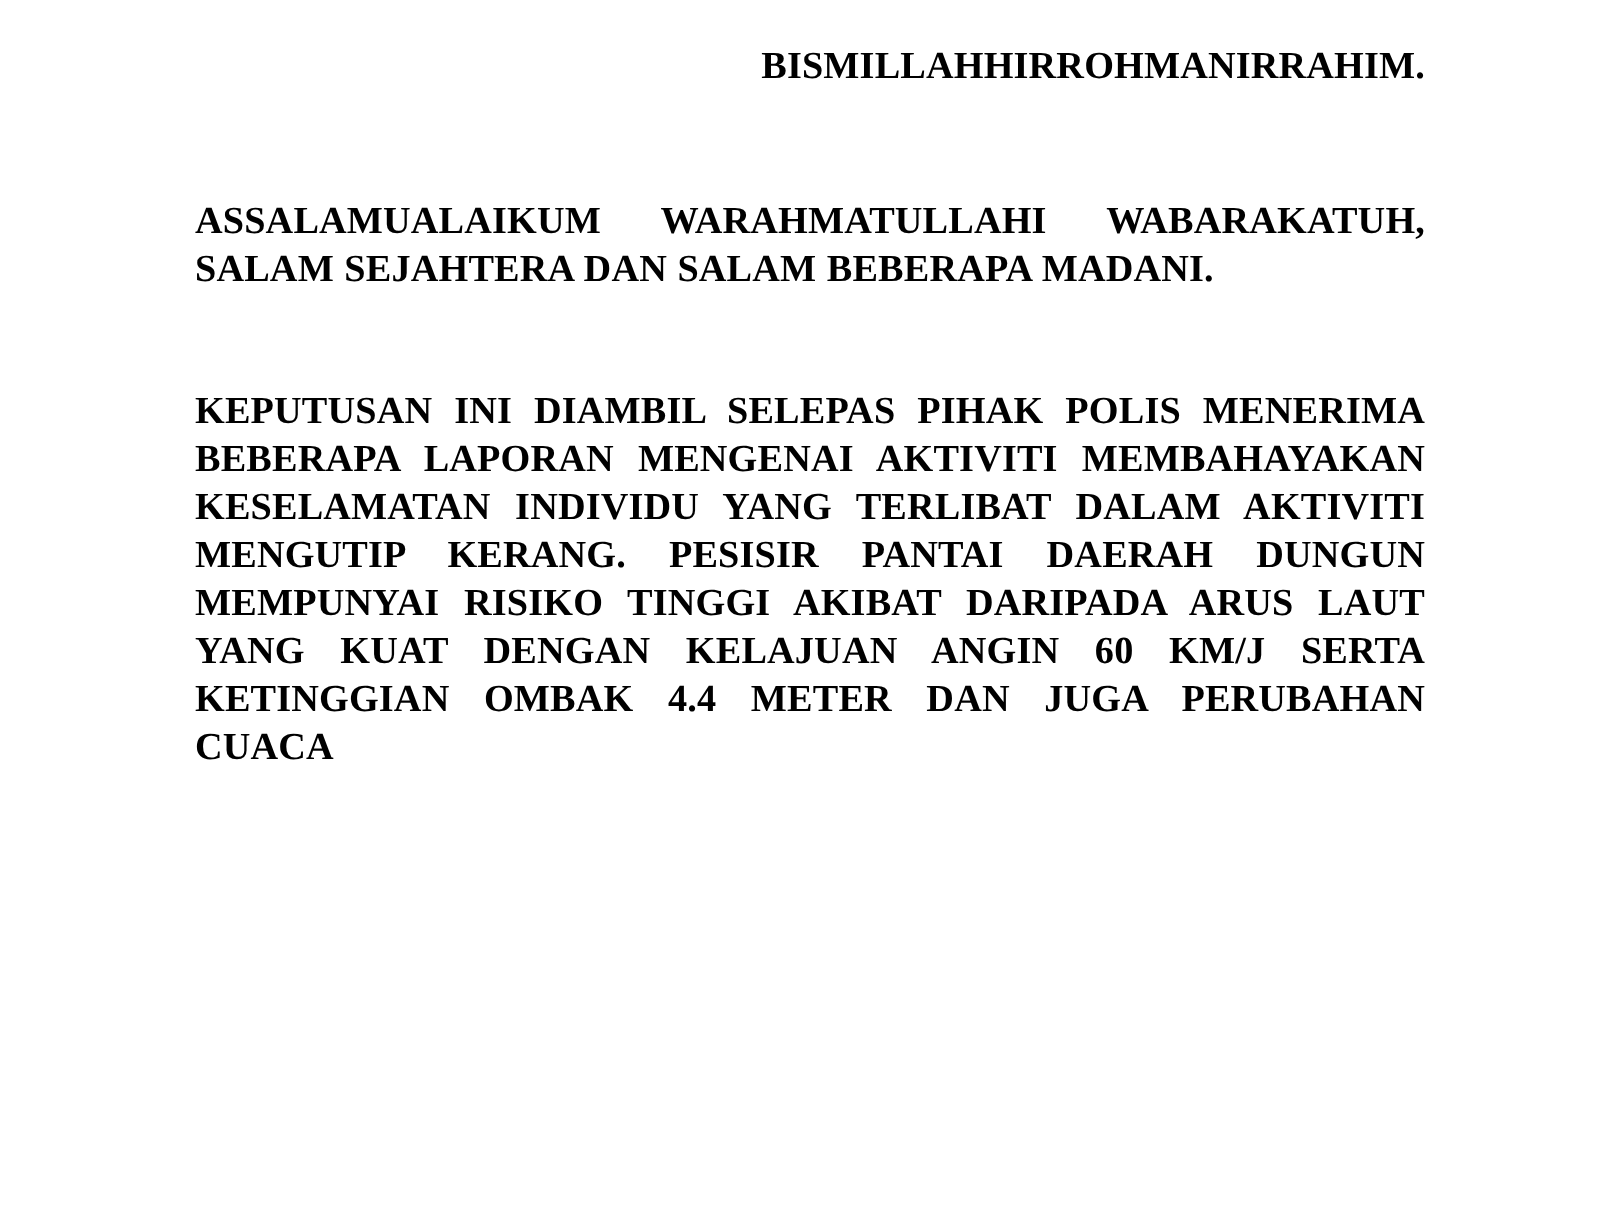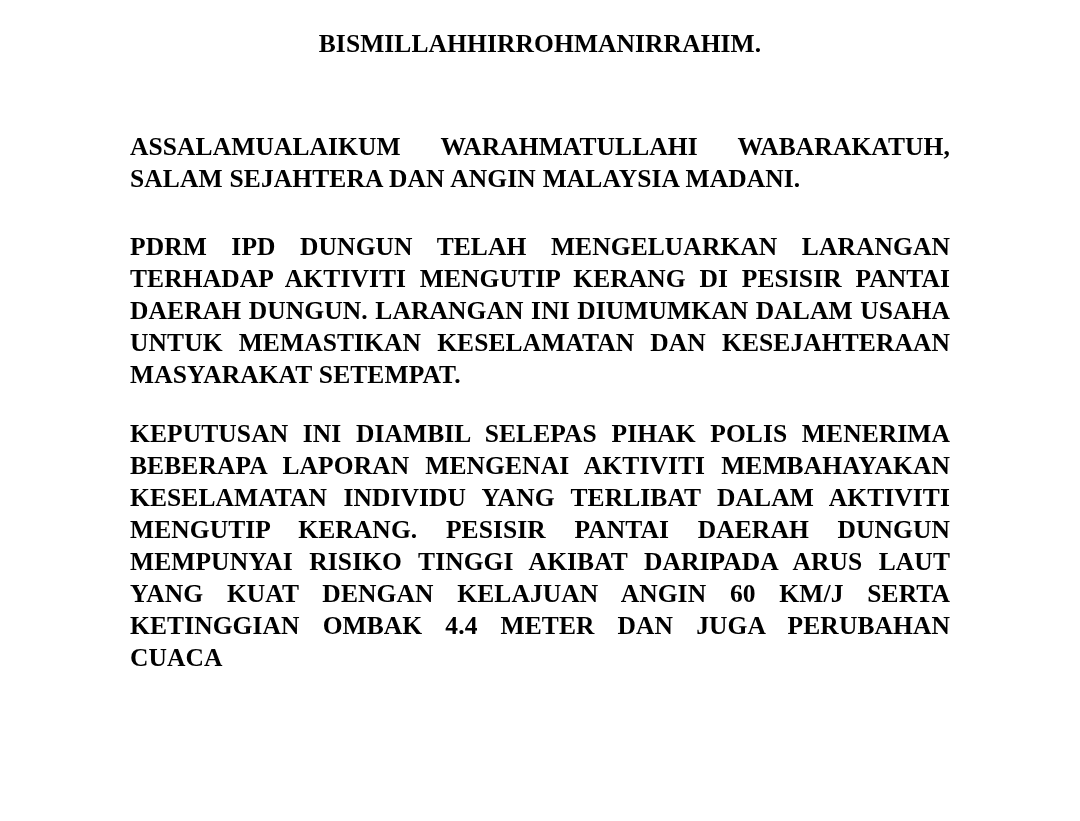--- a/index.html
+++ b/index.html
@@ -28,39 +28,38 @@
     margin: 0;
     font-weight: bold;
     font-size: 25.5px;
     line-height: 1.255;
     text-align: justify;
     text-justify: inter-word;
     letter-spacing: 0.1px;
     word-spacing: 0.5px;
   }
   p.para.left {
-    text-align: center;
+    text-align: right;
   }
   .gap-sm { height: 27px; }
   .gap-md { height: 36px; }
   .gap-lg { height: 44px; }
 </style>
 </head>
 <body>
 
 <div class="page">
   <div class="doc-body">
 
     <p class="para left">BISMILLAHHIRROHMANIRRAHIM.</p>
     <div class="gap-lg"></div>
 
     <div class="gap-sm"></div>
 
-    <p class="para">ASSALAMUALAIKUM WARAHMATULLAHI WABARAKATUH, SALAM SEJAHTERA DAN ANGIN MALAYSIA MADANI.</p>
+    <p class="para">ASSALAMUALAIKUM WARAHMATULLAHI WABARAKATUH, SALAM SEJAHTERA DAN SALAM BEBERAPA MADANI.</p>
     <div class="gap-md"></div>
 
-    <p class="para">PDRM IPD DUNGUN TELAH MENGELUARKAN LARANGAN TERHADAP AKTIVITI MENGUTIP KERANG DI PESISIR PANTAI DAERAH DUNGUN. LARANGAN INI DIUMUMKAN DALAM USAHA UNTUK MEMASTIKAN KESELAMATAN DAN KESEJAHTERAAN MASYARAKAT SETEMPAT.</p>
     <div class="gap-sm"></div>
 
     <p class="para">KEPUTUSAN INI DIAMBIL SELEPAS PIHAK POLIS MENERIMA BEBERAPA LAPORAN MENGENAI AKTIVITI MEMBAHAYAKAN KESELAMATAN INDIVIDU YANG TERLIBAT DALAM AKTIVITI MENGUTIP KERANG. PESISIR PANTAI DAERAH DUNGUN MEMPUNYAI RISIKO TINGGI AKIBAT DARIPADA ARUS LAUT YANG KUAT DENGAN KELAJUAN ANGIN 60 KM/J SERTA KETINGGIAN OMBAK 4.4 METER DAN JUGA PERUBAHAN CUACA</p>
 
   </div>
 </div>
 
 </body></html>

